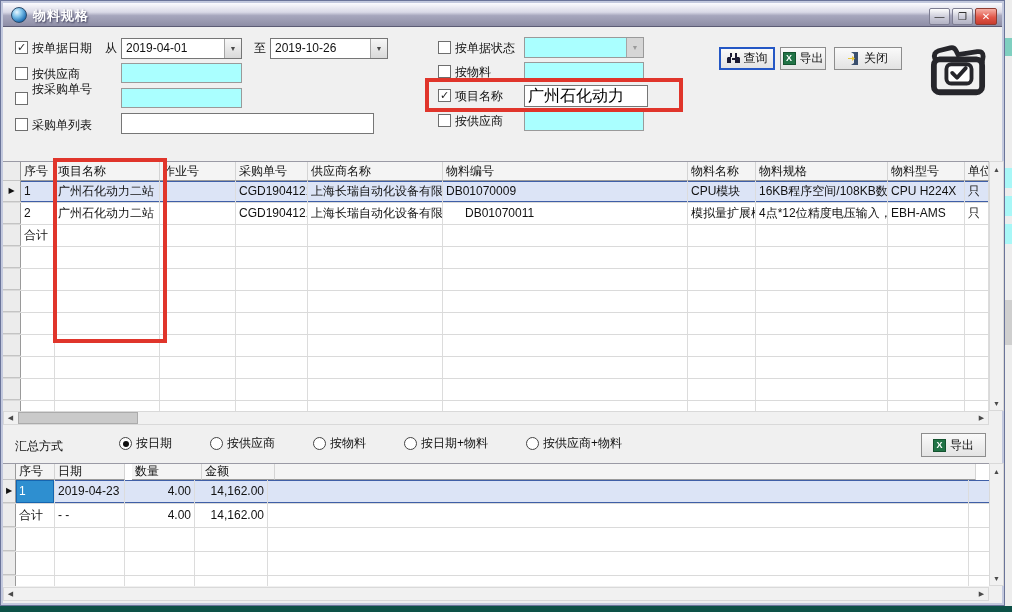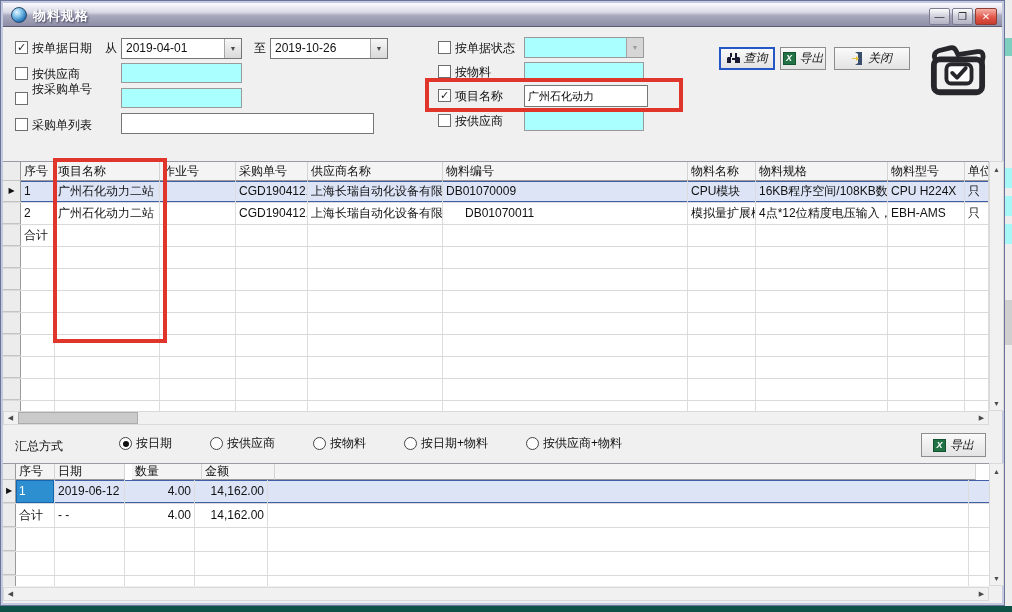--- a/index.html
+++ b/index.html
@@ -27,33 +27,33 @@
     background:linear-gradient(#fdfdfd,#cfcfdc 50%,#b3b3c4); color:#333; font-size:10px;
     display:flex; align-items:center; justify-content:center; line-height:1; }
   .wbtn.close { background:linear-gradient(#f6b0a6,#e2574a 55%,#c93c2e); color:#fff; width:22px;
     border-color:#8e3c32; font-weight:bold; }
 
   
   .cb { position:absolute; width:13px; height:13px; background:#fff; border:1px solid #6e6e6e;
         font-size:11px; line-height:11px; text-align:center; color:#222; font-weight:bold; }
   .flabel { position:absolute; white-space:nowrap; }
   .inp { position:absolute; border:1px solid #9a9a9a; background:#aaffff; }
-  .inp.white { background:#fff; border-color:#767676; padding:0 3px; font-size:11px;
+  .inp.white { background:#fff; border-color:#767676; padding:0 3px; font-size:16px;
                font-family:inherit; }
   input.inp { padding:0 3px; font-size:12px; font-family:inherit; }
   .combo { position:absolute; background:#fff; border:1px solid #767676; }
   .combo .val { position:absolute; left:4px; top:2px; white-space:nowrap; }
   .combo .drop { position:absolute; right:0; top:0; bottom:0; width:17px;
     background:linear-gradient(#f7f7f7,#d9d9d9); border-left:1px solid #a5a5a5;
     display:flex; align-items:center; justify-content:center; font-size:7px; color:#4a4a4a; }
   .combo.cyan { background:#aaffff; border-color:#9a9a9a; }
   .combo.cyan .drop { background:#d6d6d6; color:#9a9a9a; }
 
   .btn { position:absolute; border:1px solid #8d8d8d; background:linear-gradient(#fafafa,#e3e3e3);
-    display:flex; align-items:center; justify-content:center; gap:4px; font-size:12px; white-space:nowrap;font-style:italic; }
+    display:flex; align-items:center; justify-content:center; gap:4px; font-size:12px; white-space:nowrap; }
   .btn.focus { border:2px solid #2457c5; }
   .xls { width:13px; height:13px; background:#217346; color:#fff; font-size:9px; font-weight:bold;
     display:flex; align-items:center; justify-content:center; line-height:1; border:1px solid #14532f; }
 
   .redbox { position:absolute; border:4px solid #e0352b; pointer-events:none; z-index:30; }
 
   
   .grid { position:absolute; background:#fff; overflow:hidden; border-top:1px solid #9a9aa5; }
   .grow { display:flex; }
   .gcell { flex:none; overflow:hidden; white-space:nowrap; padding:0 3px;
@@ -155,21 +155,21 @@
     <div class="btn focus" style="left:718px;top:46px;width:56px;height:23px;">
       <svg width="13" height="11" viewBox="0 0 13 11">
           <path fill="#1a1a33" d="M1 4h3v6H0V5zM9 4h3l1 1v5H8V4zM3 0h2v4H3zM8 0h2v4H8zM5 5h3v2H5z"></path>
         </svg>
       <span>查询</span>
     </div>
     <div class="btn" style="left:779px;top:46px;width:46px;height:23px;">
       <span class="xls">X</span>
       <span>导出</span>
     </div>
-    <div class="btn" style="left:833px;top:46px;width:76px;height:23px;text-align:right;">
+    <div class="btn" style="left:833px;top:46px;width:68px;height:23px;text-align:right;">
       <svg width="12" height="13" viewBox="0 0 12 13">
           <path fill="#3a4f6e" d="M3 0h7v13H3l3-2V2z"></path>
           <path fill="#e8c63a" d="M0 6h5v1H0z"></path>
           <path fill="#e8c63a" d="M4 4l3 2.5L4 9z"></path>
         </svg>
       <span>关闭</span>
     </div>
 
     <svg class="folder-logo" viewBox="0 0 64 58">
       <path d="M8 16 Q6 10 12 8 L24 5 Q28 4 30 8 L32 12 L52 9 Q58 8 58 14 L57 20" fill="none" stroke="#26262b" stroke-width="5" stroke-linecap="round"></path>
@@ -388,21 +388,21 @@
           <div class="gcell" style="width: 39px;">序号</div>
           <div class="gcell" style="width: 70px;">日期</div>
           <div class="gcell" style="width: 70px; margin-left: 7px;">数量</div>
           <div class="gcell" style="width: 73px;">金额</div>
           <div class="gcell" style="width: 701px;"></div>
         </div>
         <div class="gbody">
           <div class="grow rsel" style="height: 24px; line-height: 22px;">
             <div class="rowhdr" style="width: 13px;">▶</div>
             <div class="gcell csel" style="width: 39px;">1</div>
-            <div class="gcell" style="width: 70px;">2019-06-12</div>
+            <div class="gcell" style="width: 70px;">2019-04-23</div>
             <div class="gcell num" style="width: 70px;">4.00</div>
             <div class="gcell num" style="width: 73px;">14,162.00</div>
             <div class="gcell" style="width: 701px;"></div>
           </div>
           <div class="grow" style="height: 24px; line-height: 22px;">
             <div class="rowhdr" style="width: 13px;"></div>
             <div class="gcell" style="width: 39px;">合计</div>
             <div class="gcell" style="width: 70px;">- -</div>
             <div class="gcell num" style="width: 70px;">4.00</div>
             <div class="gcell num" style="width: 73px;">14,162.00</div>

